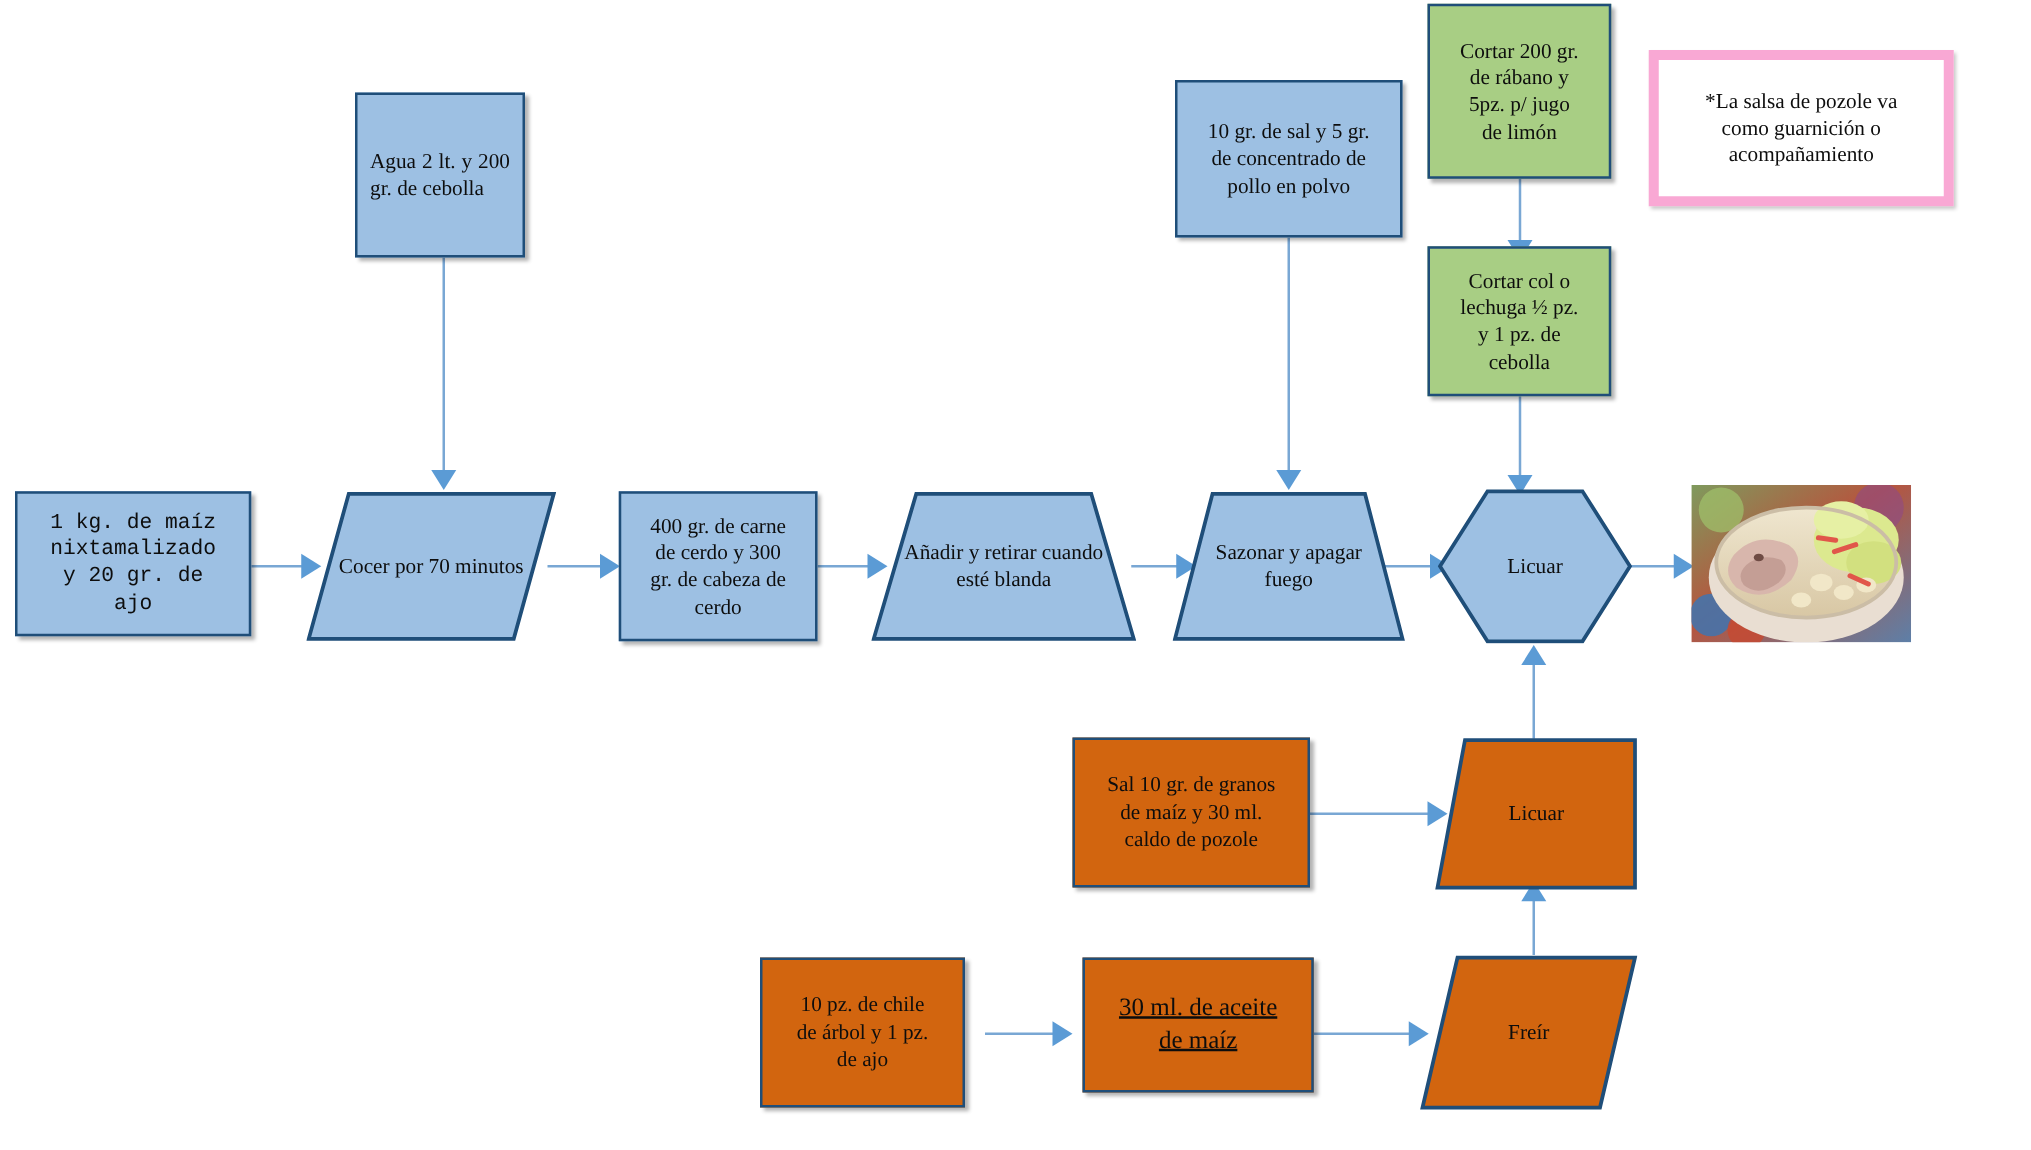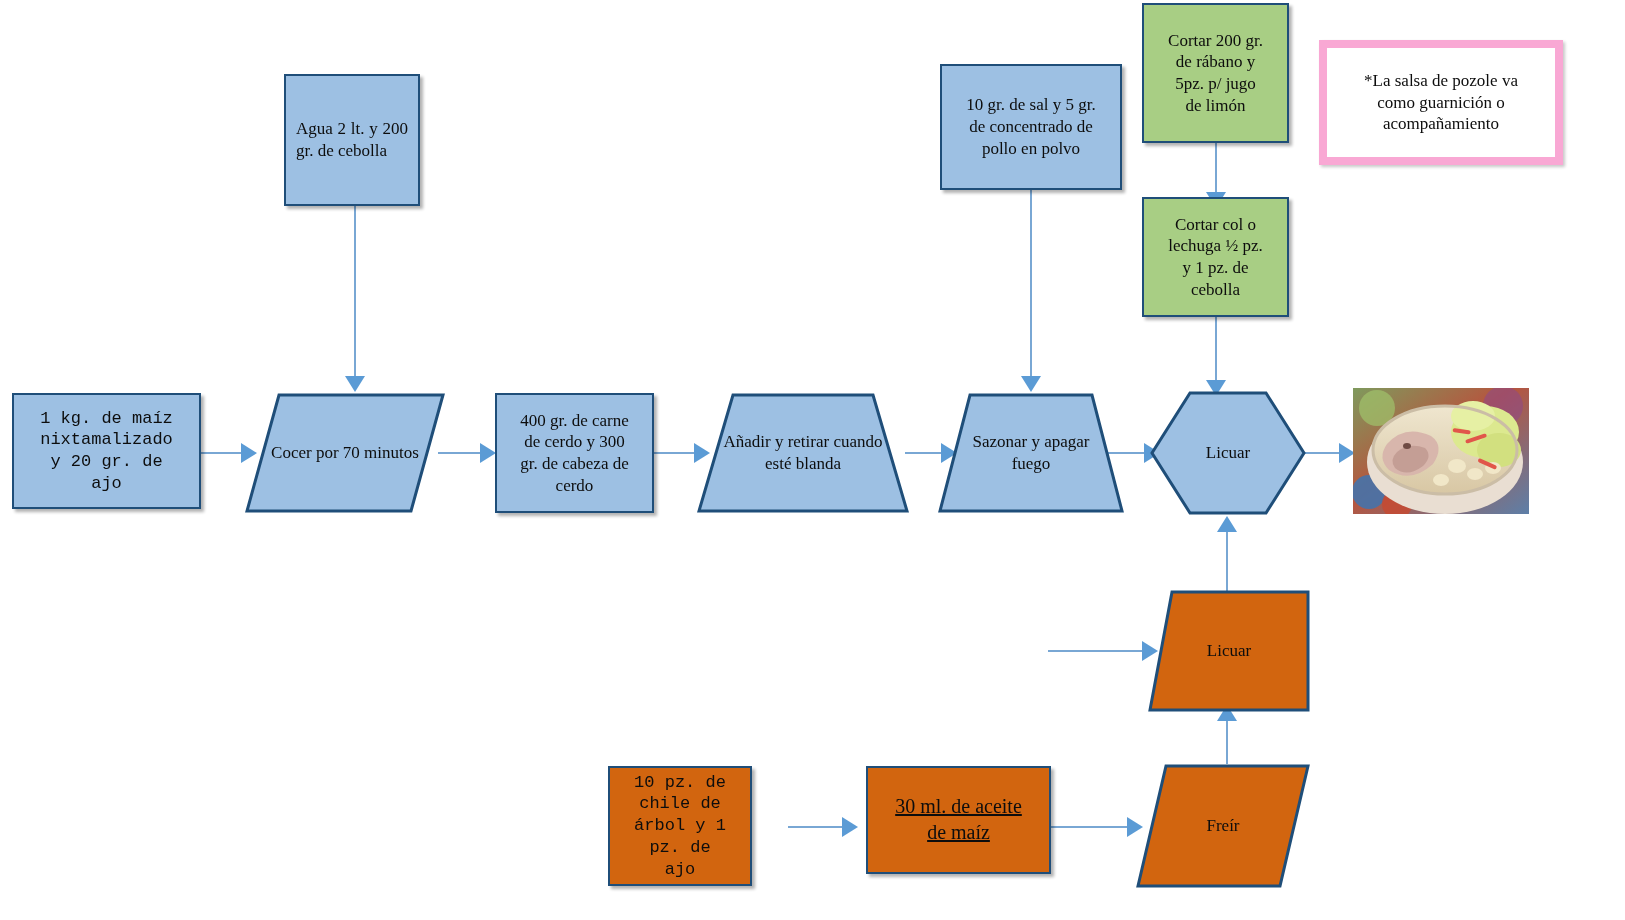--- a/index.html
+++ b/index.html
@@ -257,31 +257,34 @@
           <rect x="112" y="52" width="22" height="4" rx="2" transform="rotate(-18 112 52)"></rect>
           <rect x="126" y="70" width="20" height="4" rx="2" transform="rotate(24 126 70)"></rect>
           <rect x="100" y="40" width="18" height="4" rx="2" transform="rotate(8 100 40)"></rect>
         </g>
 
         <ellipse cx="92" cy="62" rx="72" ry="44" fill="none" stroke="#cbbda6" stroke-width="3"></ellipse>
       </g>
     </svg>
   </div>
 
+  <div class="node rect fill-orange" style="left:858px; top:590px; width:190px; height:120px; font-size:17px;">
+    <div class="txt">Sal 10 gr. de granos de maíz y 30 ml. caldo de pozole</div>
+  </div>
 
   <div class="node" style="left:1148px; top:590px; width:162px; height:122px; font-size:17px;text-align:center;">
     <span class="shape">
       <svg viewBox="0 0 162 122" preserveAspectRatio="none">
         <polygon points="24,2 160,2 160,120 2,120" fill="#d2650f" stroke="#1f4e79" stroke-width="3"></polygon>
       </svg>
     </span>
     <div class="txt">Licuar</div>
   </div>
 
-  <div class="node rect fill-orange" style="left:608px; top:766px; width:144px; height:120px; font-size:17px;font-family:Liberation Mono, monospace;">
+  <div class="node rect fill-orange" style="left:608px; top:766px; width:164px; height:120px; font-size:17px;">
     <div class="txt">10 pz. de chile de árbol y 1 pz. de ajo</div>
   </div>
 
   <div class="node rect fill-orange" style="left:866px; top:766px; width:185px; height:108px; font-size:20px;text-decoration:underline;">
     <div class="txt">30 ml. de aceite de maíz</div>
   </div>
 
   <div class="node" style="left:1136px; top:764px; width:174px; height:124px; font-size:17px;">
     <span class="shape">
       <svg viewBox="0 0 174 124" preserveAspectRatio="none">

